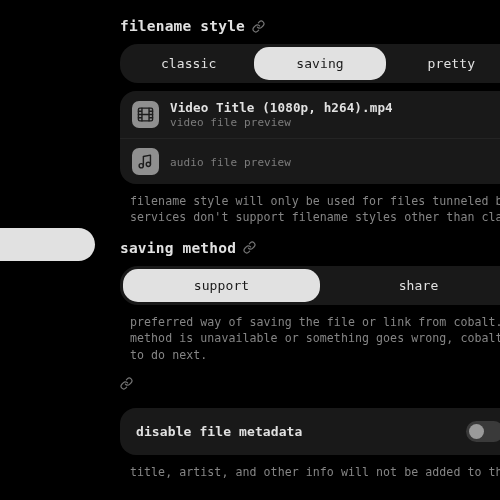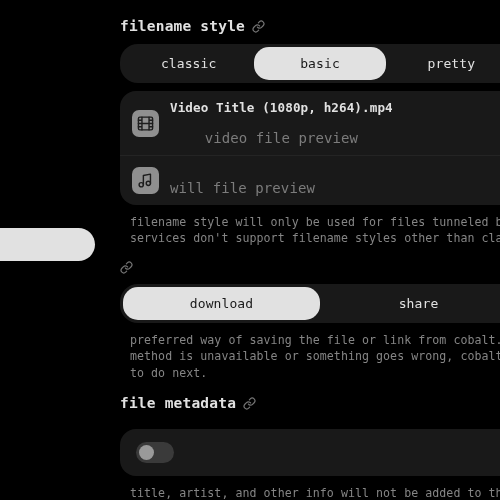--- a/index.html
+++ b/index.html
@@ -142,33 +142,33 @@
     width: 27px;
     height: 27px;
     border-radius: 7px;
     background: #8f8f8f;
     display: flex;
     align-items: center;
     justify-content: center;
     flex: 0 0 auto;
   }
   .file-ico svg { width: 17px; height: 17px; display: block; }
-  .preview-text { min-width: 0; text-align: center; }
+  .preview-text { min-width: 0; }
   .preview-name {
     color: #e1e1e1;
     font-size: 12.6px;
     font-weight: 700;
     white-space: nowrap;
     letter-spacing: 0.1px;
   }
   .preview-sub {
     color: #7c7c7c;
-    font-size: 14px;
-    white-space: nowrap;
-    margin-top: 15px;
+    font-size: 11px;
+    white-space: nowrap;
+    margin-top: 1px;
     letter-spacing: 0.1px;
   }
 
   
   .desc {
     color: #858585;
     font-size: 11.6px;
     line-height: 1.42;
     padding: 9px 10px 0 20px;
     white-space: pre;
@@ -235,21 +235,21 @@
       <div class="group-title">
         <span>filename style</span>
         <svg class="anchor-icon" viewBox="0 0 24 24" fill="none" stroke="#bdbdbd" stroke-width="2.2" stroke-linecap="round" stroke-linejoin="round">
           <path d="M10 13a5 5 0 0 0 7.54.54l3-3a5 5 0 0 0-7.07-7.07l-1.72 1.71"></path>
           <path d="M14 11a5 5 0 0 0-7.54-.54l-3 3a5 5 0 0 0 7.07 7.07l1.71-1.71"></path>
         </svg>
       </div>
 
       <div class="segmented">
         <button class="seg">classic</button>
-        <button class="seg active">basic</button>
+        <button class="seg active">saving</button>
         <button class="seg">pretty</button>
       </div>
 
       <div class="preview-card">
 
         <div class="preview-row">
           <span class="file-ico">
             <svg viewBox="0 0 24 24" fill="none" stroke="#1d1d1d" stroke-width="2" stroke-linecap="round" stroke-linejoin="round">
               <rect x="2" y="3" width="20" height="18" rx="2"></rect>
               <path d="M7 3v18M17 3v18M2 12h20M2 7.5h5M2 16.5h5M17 7.5h5M17 16.5h5"></path>
@@ -263,59 +263,60 @@
 
         <div class="preview-row">
           <span class="file-ico">
             <svg viewBox="0 0 24 24" fill="none" stroke="#1d1d1d" stroke-width="2" stroke-linecap="round" stroke-linejoin="round">
               <path d="M9 18V5l10-2v13"></path>
               <circle cx="6" cy="18" r="3"></circle>
               <circle cx="16" cy="16" r="3"></circle>
             </svg>
           </span>
           <span class="preview-text">
-            <span class="preview-sub" style="display:block">will file preview</span>
+            <span class="preview-sub" style="display:block">audio file preview</span>
           </span>
         </div>
       </div>
 
       <div class="desc">filename style will only be used for files tunneled by c
 services don't support filename styles other than classi</div>
+    </div>
+
+    <div class="group">
+
+      <div class="group-title">
+        <span>saving method</span>
+        <svg class="anchor-icon" viewBox="0 0 24 24" fill="none" stroke="#bdbdbd" stroke-width="2.2" stroke-linecap="round" stroke-linejoin="round">
+          <path d="M10 13a5 5 0 0 0 7.54.54l3-3a5 5 0 0 0-7.07-7.07l-1.72 1.71"></path>
+          <path d="M14 11a5 5 0 0 0-7.54-.54l-3 3a5 5 0 0 0 7.07 7.07l1.71-1.71"></path>
+        </svg>
+      </div>
+
+      <div class="segmented">
+        <button class="seg active">support</button>
+        <button class="seg">share</button>
+      </div>
+
+      <div class="desc">preferred way of saving the file or link from cobalt. if
+method is unavailable or something goes wrong, cobalt wi
+to do next.</div>
     </div>
 
     <div class="group">
 
       <div class="group-title">
         <svg class="anchor-icon" viewBox="0 0 24 24" fill="none" stroke="#bdbdbd" stroke-width="2.2" stroke-linecap="round" stroke-linejoin="round">
           <path d="M10 13a5 5 0 0 0 7.54.54l3-3a5 5 0 0 0-7.07-7.07l-1.72 1.71"></path>
           <path d="M14 11a5 5 0 0 0-7.54-.54l-3 3a5 5 0 0 0 7.07 7.07l1.71-1.71"></path>
         </svg>
       </div>
 
-      <div class="segmented">
-        <button class="seg active">download</button>
-        <button class="seg">share</button>
-      </div>
-
-      <div class="desc">preferred way of saving the file or link from cobalt. if
-method is unavailable or something goes wrong, cobalt wi
-to do next.</div>
-    </div>
-
-    <div class="group">
-
-      <div class="group-title">
-        <span>file metadata</span>
-        <svg class="anchor-icon" viewBox="0 0 24 24" fill="none" stroke="#bdbdbd" stroke-width="2.2" stroke-linecap="round" stroke-linejoin="round">
-          <path d="M10 13a5 5 0 0 0 7.54.54l3-3a5 5 0 0 0-7.07-7.07l-1.72 1.71"></path>
-          <path d="M14 11a5 5 0 0 0-7.54-.54l-3 3a5 5 0 0 0 7.07 7.07l1.71-1.71"></path>
-        </svg>
-      </div>
-
       <div class="row-card">
+        <span class="row-card-label">disable file metadata</span>
         <span class="toggle"></span>
       </div>
 
       <div class="desc">title, artist, and other info will not be added to the f</div>
     </div>
 
   </div>
 </div>
 
 </body></html>

